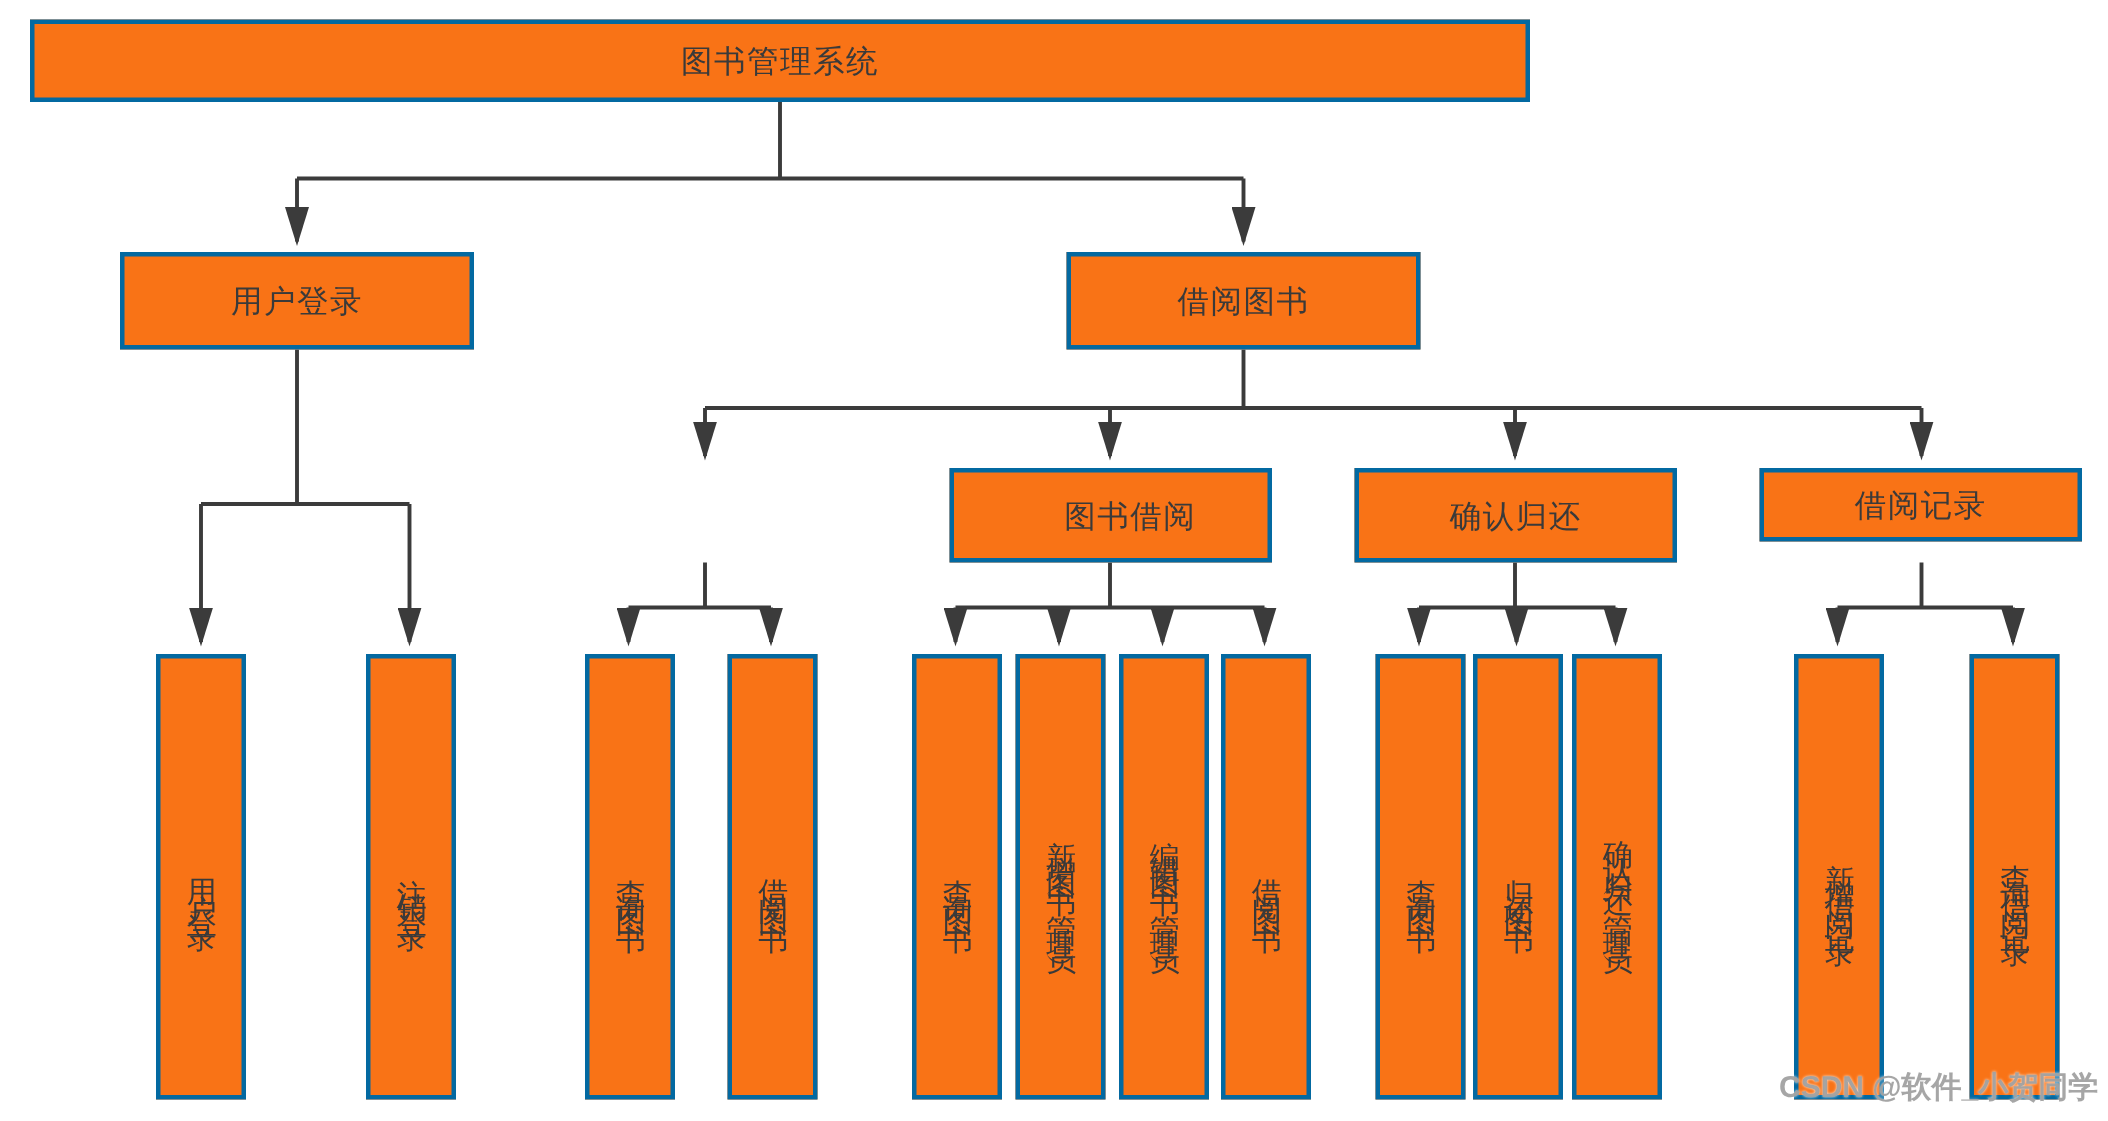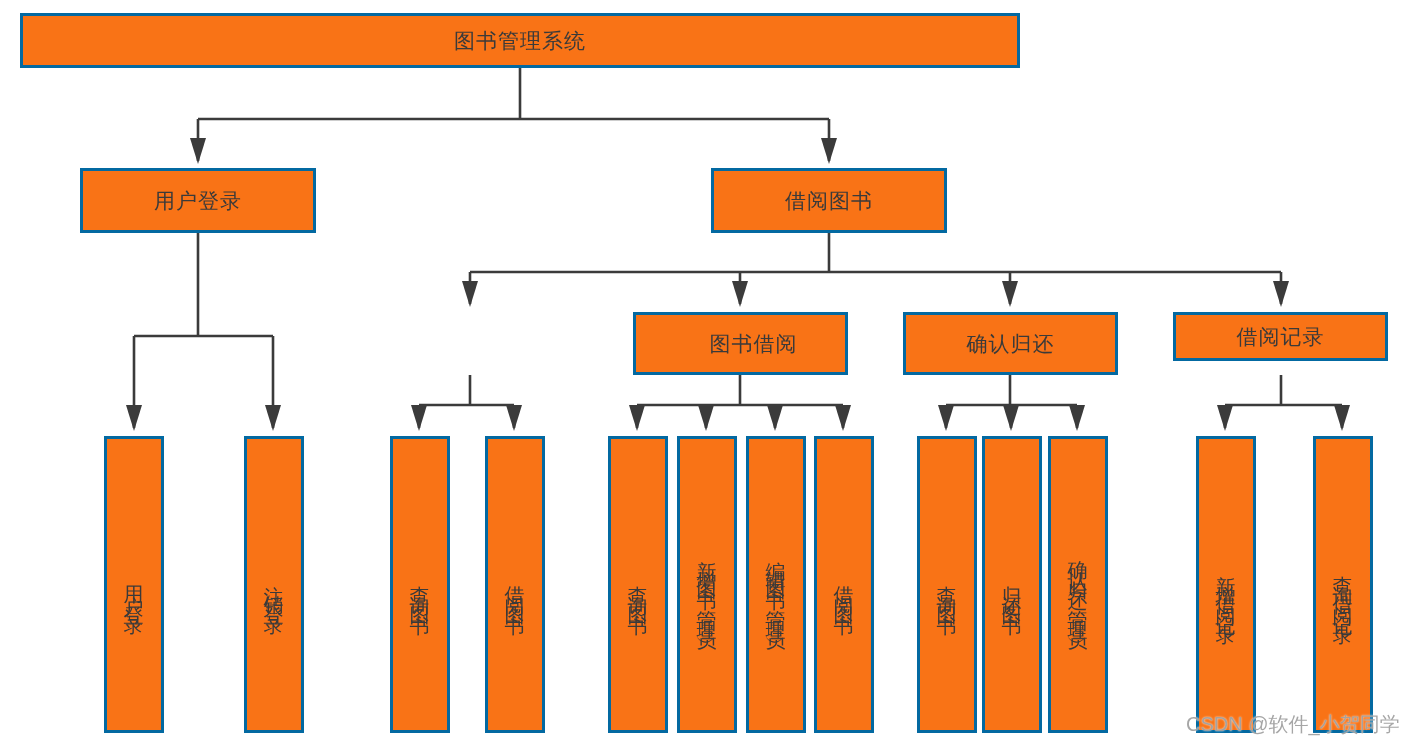--- a/index.html
+++ b/index.html
@@ -47,20 +47,21 @@
   }
   .watermark {
     position: absolute;
     left: 1186px;
     top: 711px;
     font-size: 20px;
     color: rgba(158, 158, 158, 0.92);
     text-shadow: 0 0 2px rgba(255, 255, 255, 0.9);
     white-space: nowrap;
     z-index: 5;
+    font-weight: bold;
   }
 </style>
 </head>
 <body>
 
 <div class="canvas">
 
   <svg class="connectors" width="1405" height="747" viewBox="0 0 1405 747">
     <defs>
       <marker id="arrow" markerUnits="userSpaceOnUse" markerWidth="26" markerHeight="16" viewBox="0 0 26 16" refX="23" refY="8" orient="auto">

